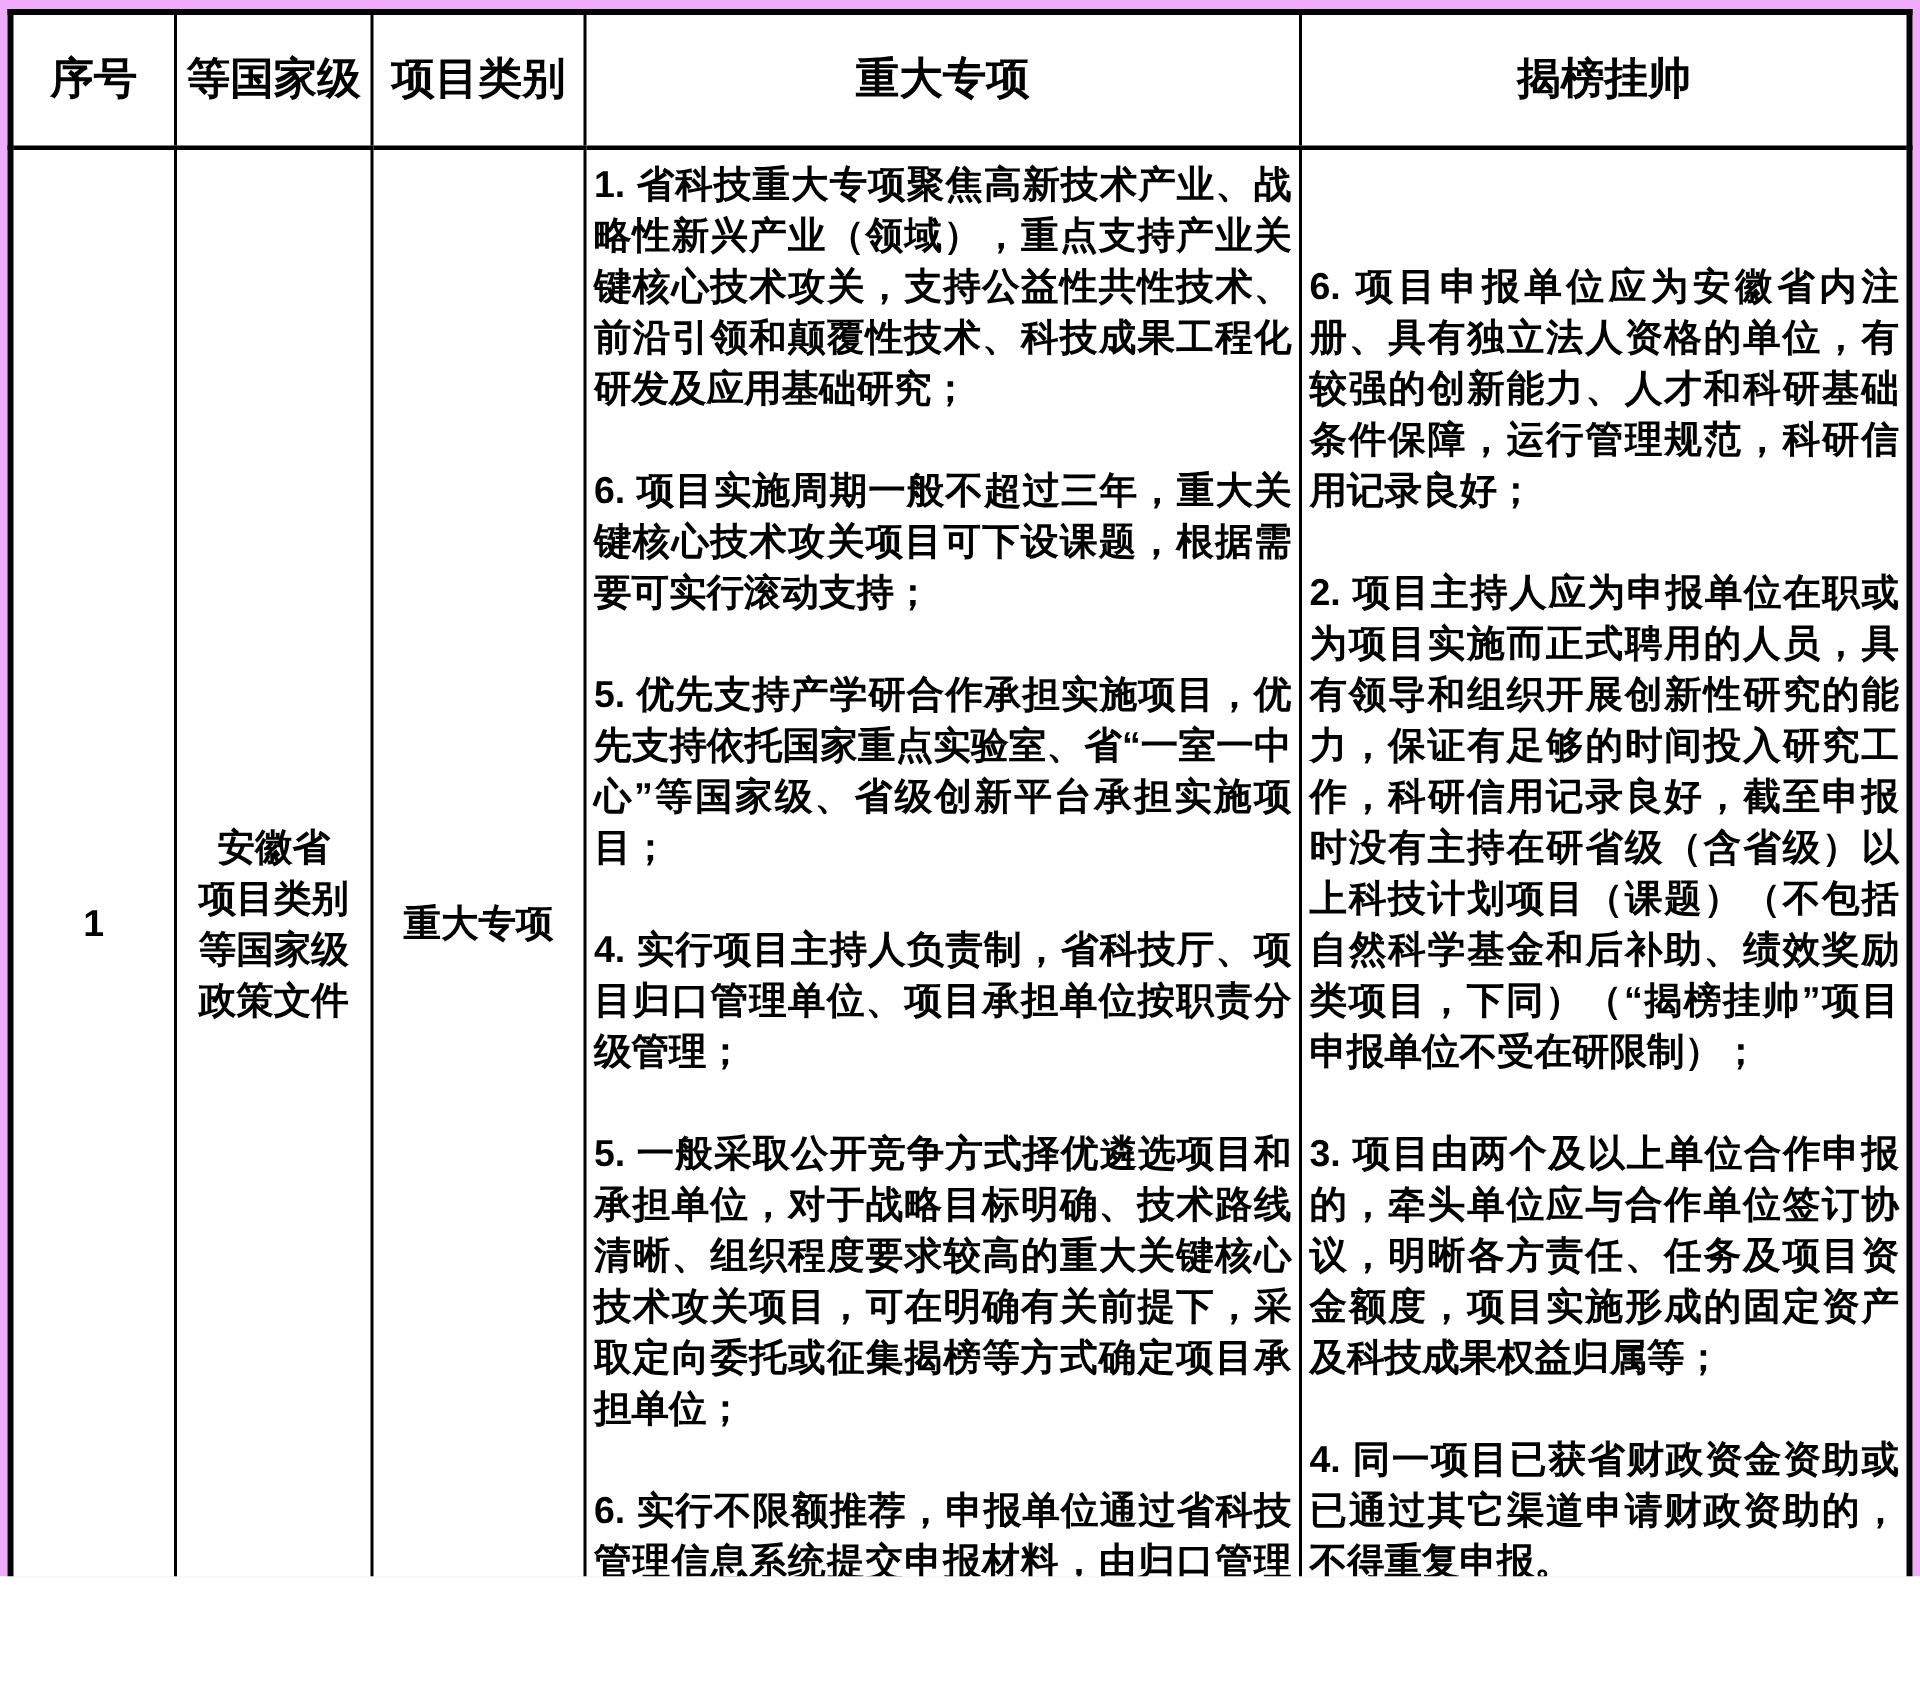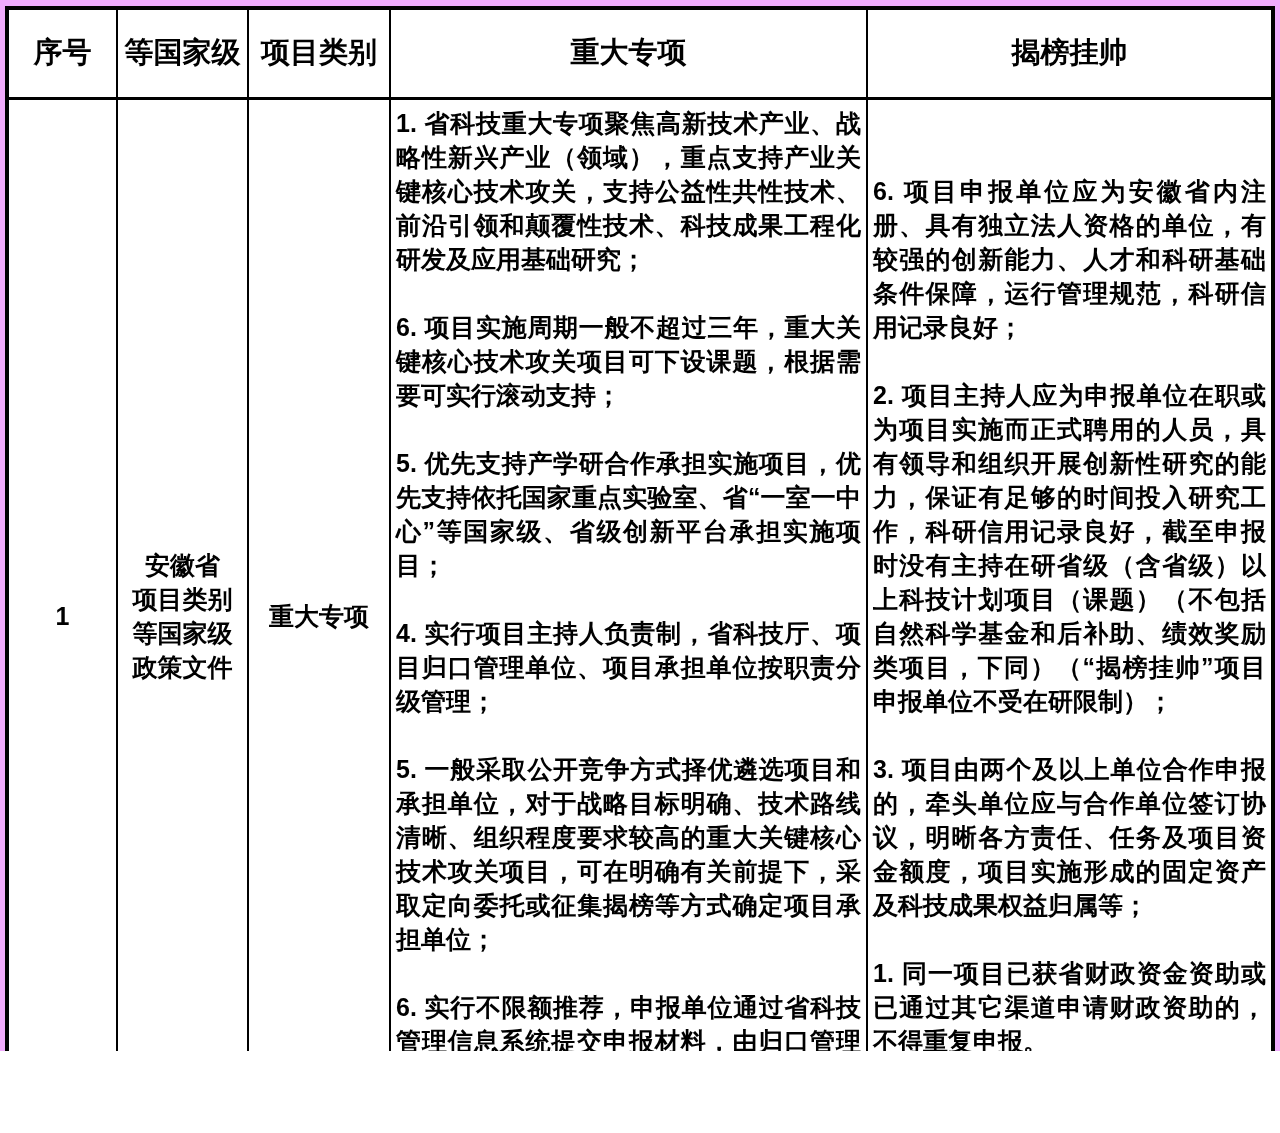--- a/index.html
+++ b/index.html
@@ -106,18 +106,18 @@
           <p>6. 项目实施周期一般不超过三年，重大关键核心技术攻关项目可下设课题，根据需要可实行滚动支持；</p>
           <p>5. 优先支持产学研合作承担实施项目，优先支持依托国家重点实验室、省“一室一中心”等国家级、省级创新平台承担实施项目；</p>
           <p>4. 实行项目主持人负责制，省科技厅、项目归口管理单位、项目承担单位按职责分级管理；</p>
           <p>5. 一般采取公开竞争方式择优遴选项目和承担单位，对于战略目标明确、技术路线清晰、组织程度要求较高的重大关键核心技术攻关项目，可在明确有关前提下，采取定向委托或征集揭榜等方式确定项目承担单位；</p>
           <p>6. 实行不限额推荐，申报单位通过省科技管理信息系统提交申报材料，由归口管理单位对申报项目进行初审后，向省科技厅推荐。</p>
         </td>
         <td class="para-cell">
           <p>6. 项目申报单位应为安徽省内注册、具有独立法人资格的单位，有较强的创新能力、人才和科研基础条件保障，运行管理规范，科研信用记录良好；</p>
           <p>2. 项目主持人应为申报单位在职或为项目实施而正式聘用的人员，具有领导和组织开展创新性研究的能力，保证有足够的时间投入研究工作，科研信用记录良好，截至申报时没有主持在研省级（含省级）以上科技计划项目（课题）（不包括自然科学基金和后补助、绩效奖励类项目，下同）（“揭榜挂帅”项目申报单位不受在研限制）；</p>
           <p>3. 项目由两个及以上单位合作申报的，牵头单位应与合作单位签订协议，明晰各方责任、任务及项目资金额度，项目实施形成的固定资产及科技成果权益归属等；</p>
-          <p>1. 同一项目已获省财政资金资助或已通过其它渠道申请财政资助的，不得重复申报。</p>
+          <p>4. 同一项目已获省财政资金资助或已通过其它渠道申请财政资助的，不得重复申报。</p>
         </td>
       </tr>
     </tbody>
   </table>
 </div>
 
 </body></html>

